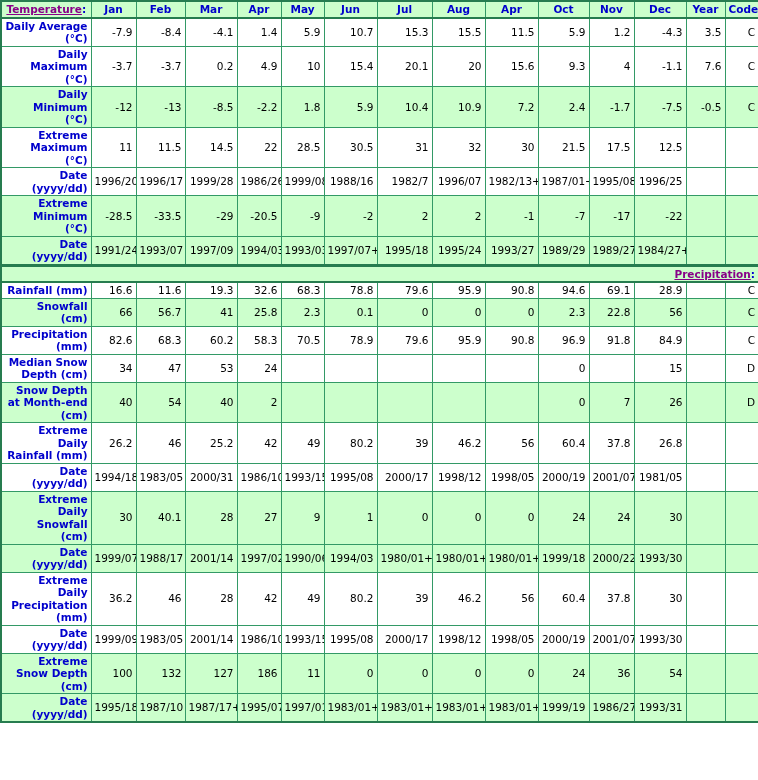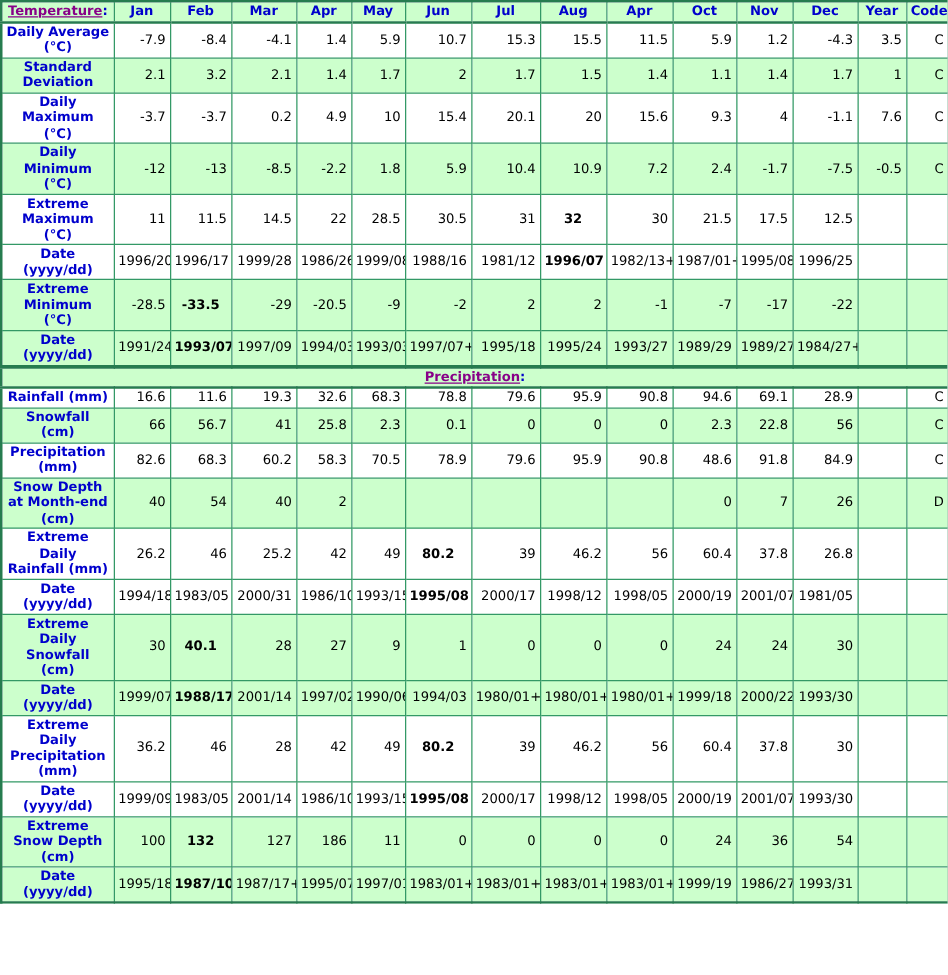--- a/index.html
+++ b/index.html
@@ -31,33 +31,33 @@
     font-weight:bold;
     text-align:center;
     border-bottom:2px solid var(--border-dark);
   }
   th.section-cell{text-align:left;margin-top:11px;}
   tr.w td{background:#FFFFFF;}
   tr.g td{background:var(--green);}
   td.label{
     color:var(--blue);
     font-weight:bold;
-    text-align:center;
+    text-align:right;
     white-space:pre-line;
   }
   td.data{
     color:#000;
     text-align:right;
   }
-  td.data.b{font-weight:bold;text-align:center;}
+  td.data.b{font-weight:normal;}
   tr.section-row td{
     background:var(--green);
     border-top:3px solid var(--border-dark);
     border-bottom:2px solid var(--border-dark);
-    text-align:center;
+    text-align:right;
   }
   .section-link{
     color:var(--purple);
     font-weight:bold;
     text-decoration:underline;
   }
   .colon{
     color:var(--blue);
     font-weight:bold;
   }
@@ -112,38 +112,20 @@
         <td data-name="data-cell" class="data">10.7</td>
         <td data-name="data-cell" class="data">15.3</td>
         <td data-name="data-cell" class="data">15.5</td>
         <td data-name="data-cell" class="data">11.5</td>
         <td data-name="data-cell" class="data">5.9</td>
         <td data-name="data-cell" class="data">1.2</td>
         <td data-name="data-cell" class="data">-4.3</td>
         <td data-name="data-cell" class="data">3.5</td>
         <td data-name="data-cell" class="data">C</td>
       </tr>
-      <tr data-name="table-row" class="g">
-        <td data-name="row-label" class="label">Standard
-Deviation</td>
-        <td data-name="data-cell" class="data">2.1</td>
-        <td data-name="data-cell" class="data">3.2</td>
-        <td data-name="data-cell" class="data">2.1</td>
-        <td data-name="data-cell" class="data">1.4</td>
-        <td data-name="data-cell" class="data">1.7</td>
-        <td data-name="data-cell" class="data">2</td>
-        <td data-name="data-cell" class="data">1.7</td>
-        <td data-name="data-cell" class="data">1.5</td>
-        <td data-name="data-cell" class="data">1.4</td>
-        <td data-name="data-cell" class="data">1.1</td>
-        <td data-name="data-cell" class="data">1.4</td>
-        <td data-name="data-cell" class="data">1.7</td>
-        <td data-name="data-cell" class="data">1</td>
-        <td data-name="data-cell" class="data">C</td>
-      </tr>
       <tr data-name="table-row" class="w">
         <td data-name="row-label" class="label">Daily
 Maximum
 (°C)</td>
         <td data-name="data-cell" class="data">-3.7</td>
         <td data-name="data-cell" class="data">-3.7</td>
         <td data-name="data-cell" class="data">0.2</td>
         <td data-name="data-cell" class="data">4.9</td>
         <td data-name="data-cell" class="data">10</td>
         <td data-name="data-cell" class="data">15.4</td>
@@ -196,21 +178,21 @@
       </tr>
       <tr data-name="table-row" class="w">
         <td data-name="row-label" class="label">Date
 (yyyy/dd)</td>
         <td data-name="data-cell" class="data">1996/20</td>
         <td data-name="data-cell" class="data">1996/17</td>
         <td data-name="data-cell" class="data">1999/28</td>
         <td data-name="data-cell" class="data">1986/26</td>
         <td data-name="data-cell" class="data">1999/08</td>
         <td data-name="data-cell" class="data">1988/16</td>
-        <td data-name="data-cell" class="data">1981/12</td>
+        <td data-name="data-cell" class="data">1982/7</td>
         <td data-name="data-cell" class="data b">1996/07</td>
         <td data-name="data-cell" class="data">1982/13+</td>
         <td data-name="data-cell" class="data">1987/01+</td>
         <td data-name="data-cell" class="data">1995/08</td>
         <td data-name="data-cell" class="data">1996/25</td>
         <td data-name="data-cell" class="data"></td>
         <td data-name="data-cell" class="data"></td>
       </tr>
       <tr data-name="table-row" class="g">
         <td data-name="row-label" class="label">Extreme
@@ -292,25 +274,43 @@
 (mm)</td>
         <td data-name="data-cell" class="data">82.6</td>
         <td data-name="data-cell" class="data">68.3</td>
         <td data-name="data-cell" class="data">60.2</td>
         <td data-name="data-cell" class="data">58.3</td>
         <td data-name="data-cell" class="data">70.5</td>
         <td data-name="data-cell" class="data">78.9</td>
         <td data-name="data-cell" class="data">79.6</td>
         <td data-name="data-cell" class="data">95.9</td>
         <td data-name="data-cell" class="data">90.8</td>
-        <td data-name="data-cell" class="data">48.6</td>
+        <td data-name="data-cell" class="data">96.9</td>
         <td data-name="data-cell" class="data">91.8</td>
         <td data-name="data-cell" class="data">84.9</td>
         <td data-name="data-cell" class="data"></td>
         <td data-name="data-cell" class="data">C</td>
+      </tr>
+      <tr data-name="table-row" class="w">
+        <td data-name="row-label" class="label">Median Snow
+Depth (cm)</td>
+        <td data-name="data-cell" class="data">34</td>
+        <td data-name="data-cell" class="data">47</td>
+        <td data-name="data-cell" class="data">53</td>
+        <td data-name="data-cell" class="data">24</td>
+        <td data-name="data-cell" class="data"></td>
+        <td data-name="data-cell" class="data"></td>
+        <td data-name="data-cell" class="data"></td>
+        <td data-name="data-cell" class="data"></td>
+        <td data-name="data-cell" class="data"></td>
+        <td data-name="data-cell" class="data">0</td>
+        <td data-name="data-cell" class="data"></td>
+        <td data-name="data-cell" class="data">15</td>
+        <td data-name="data-cell" class="data"></td>
+        <td data-name="data-cell" class="data">D</td>
       </tr>
       <tr data-name="table-row" class="g">
         <td data-name="row-label" class="label">Snow Depth
 at Month-end
 (cm)</td>
         <td data-name="data-cell" class="data">40</td>
         <td data-name="data-cell" class="data">54</td>
         <td data-name="data-cell" class="data">40</td>
         <td data-name="data-cell" class="data">2</td>
         <td data-name="data-cell" class="data"></td>

